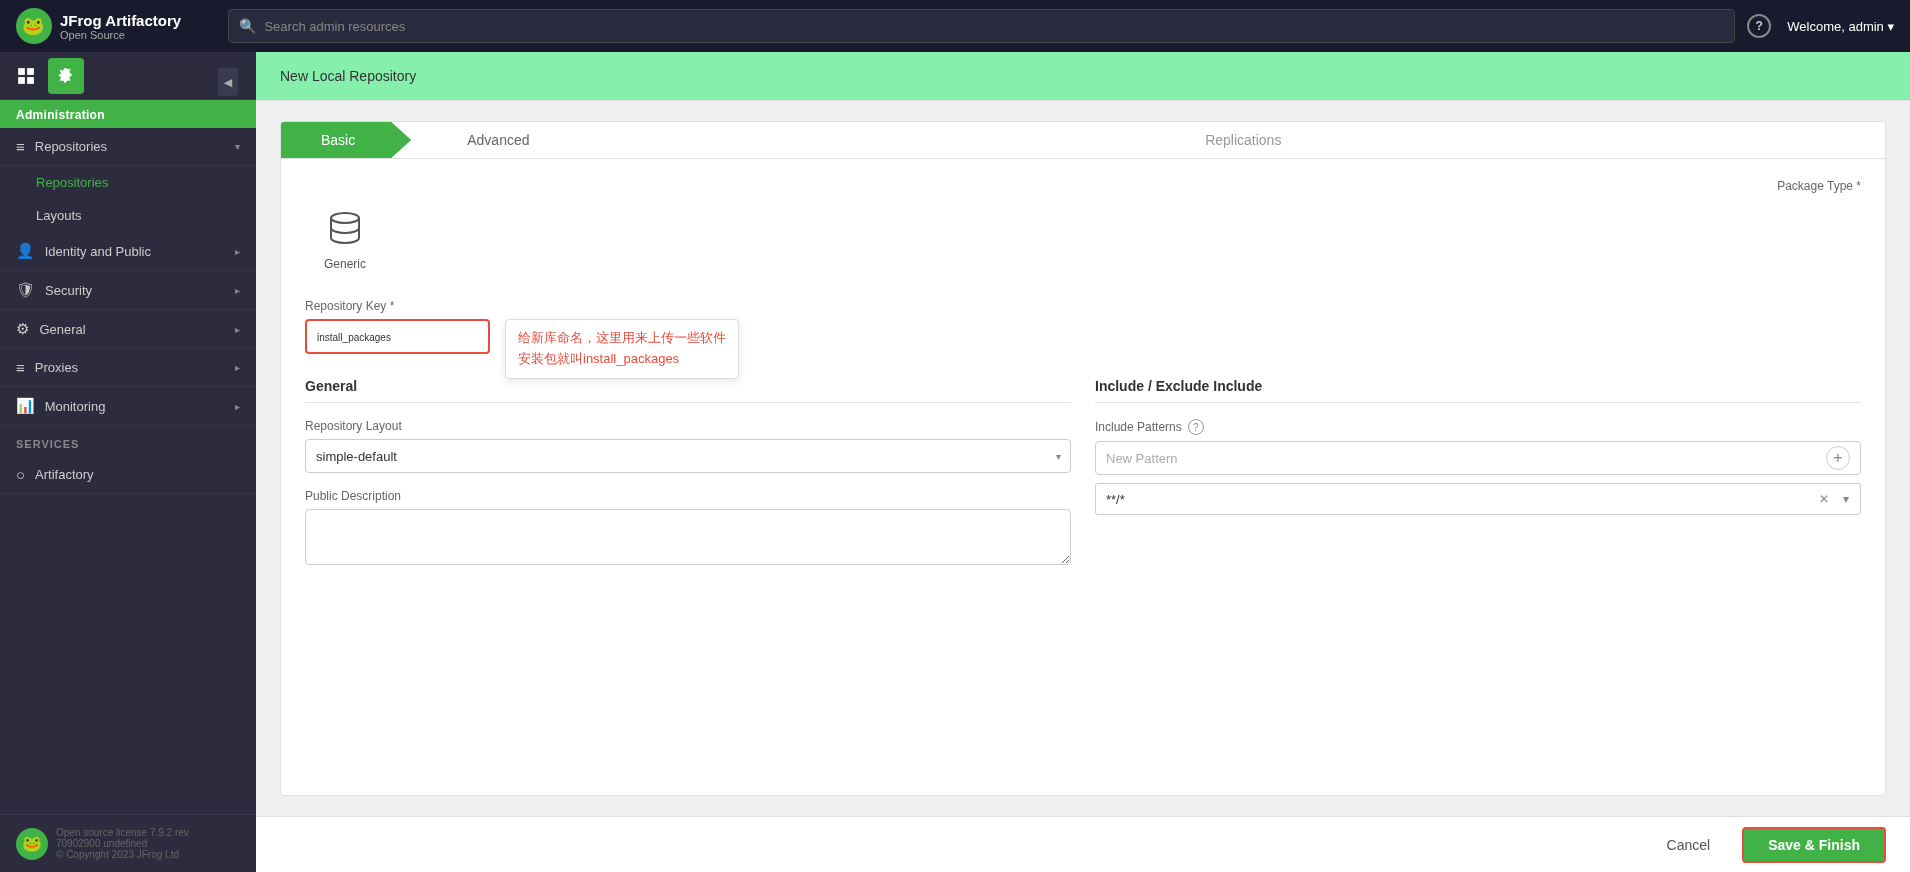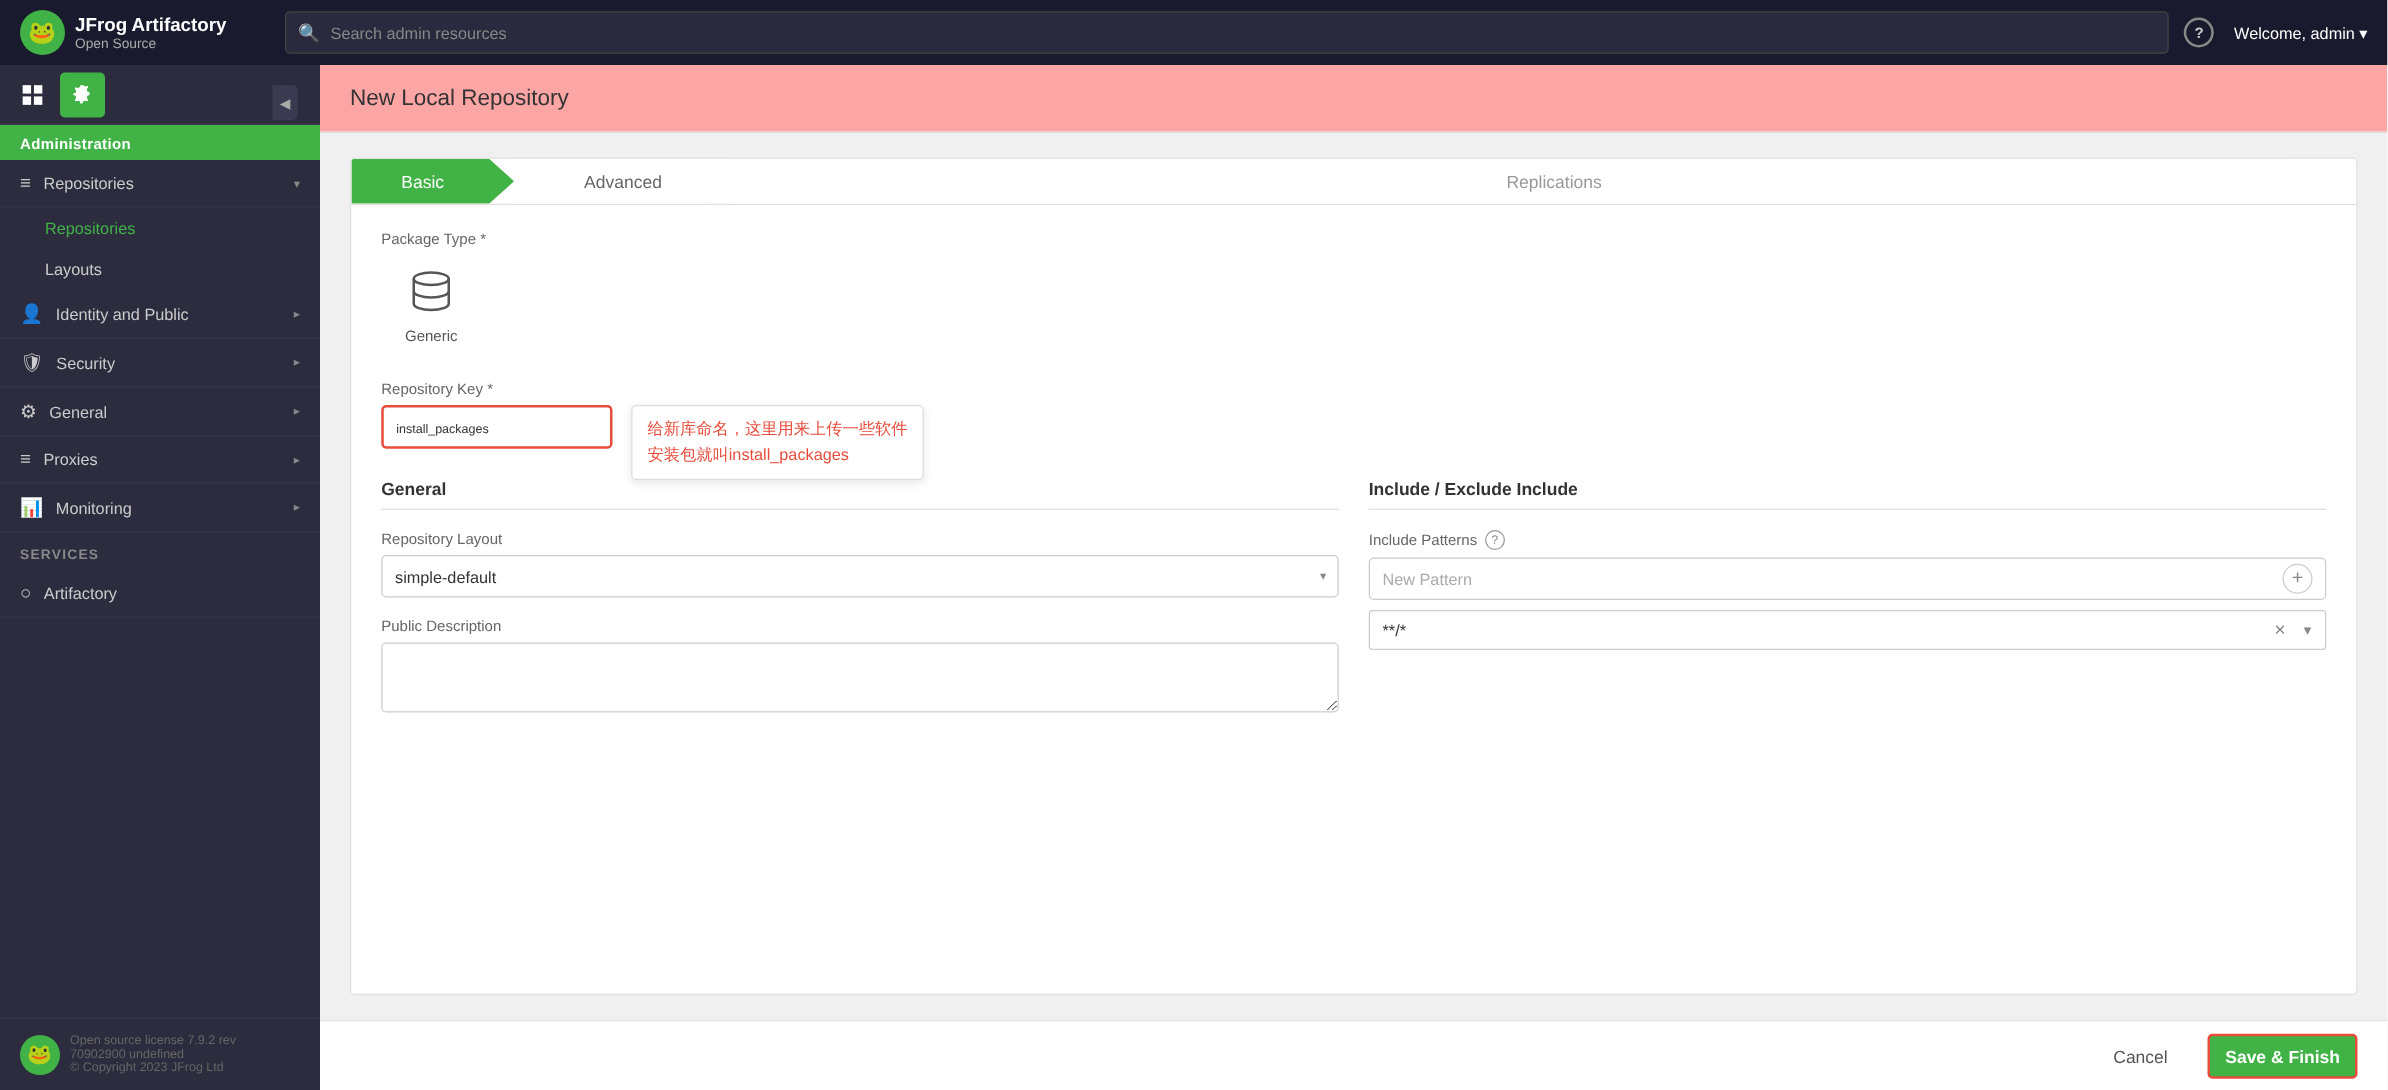--- a/index.html
+++ b/index.html
@@ -174,24 +174,24 @@
     
     .content {
       flex: 1;
       overflow: hidden;
       display: flex;
       flex-direction: column;
       background: #f0f0f0;
     }
 
     .page-header {
-      background: #fca5a5;
+      background: #86efac;
       padding: 16px 24px;
       border-bottom: 1px solid #e0e0e0;
-      font-size: 18px;
+      font-size: 14px;
       font-weight: 500;
       color: #333;
     }
 
     .page-body {
       flex: 1;
       overflow-y: auto;
       padding: 20px 24px;
       display: flex;
       flex-direction: column;
@@ -252,21 +252,21 @@
       position: relative;
     }
 
     .field-label {
       font-size: 12px;
       color: #666;
       margin-bottom: 6px;
       font-weight: 400;
     }
 
-    .package-type-section { margin-bottom: 20px; }
+    .package-type-section { margin-bottom: 20px; text-align: right; }
     .package-icon-container {
       width: 80px; height: 80px;
       display: flex; flex-direction: column;
       align-items: center; justify-content: center;
       gap: 6px;
     }
     .package-icon svg { width: 40px; height: 40px; }
     .package-name { font-size: 12px; color: #555; }
 
     
@@ -445,21 +445,21 @@
     }
     .btn-cancel {
       padding: 8px 20px;
       border: none;
       background: none;
       color: #555;
       font-size: 14px;
       cursor: pointer;
     }
     .btn-save {
-      padding: 8px 12px;
+      padding: 8px 24px;
       border: 2px solid #e74c3c;
       background: #41b346;
       color: white;
       font-size: 14px;
       font-weight: 600;
       border-radius: 4px;
       cursor: pointer;
     }
   </style>
 </head>

